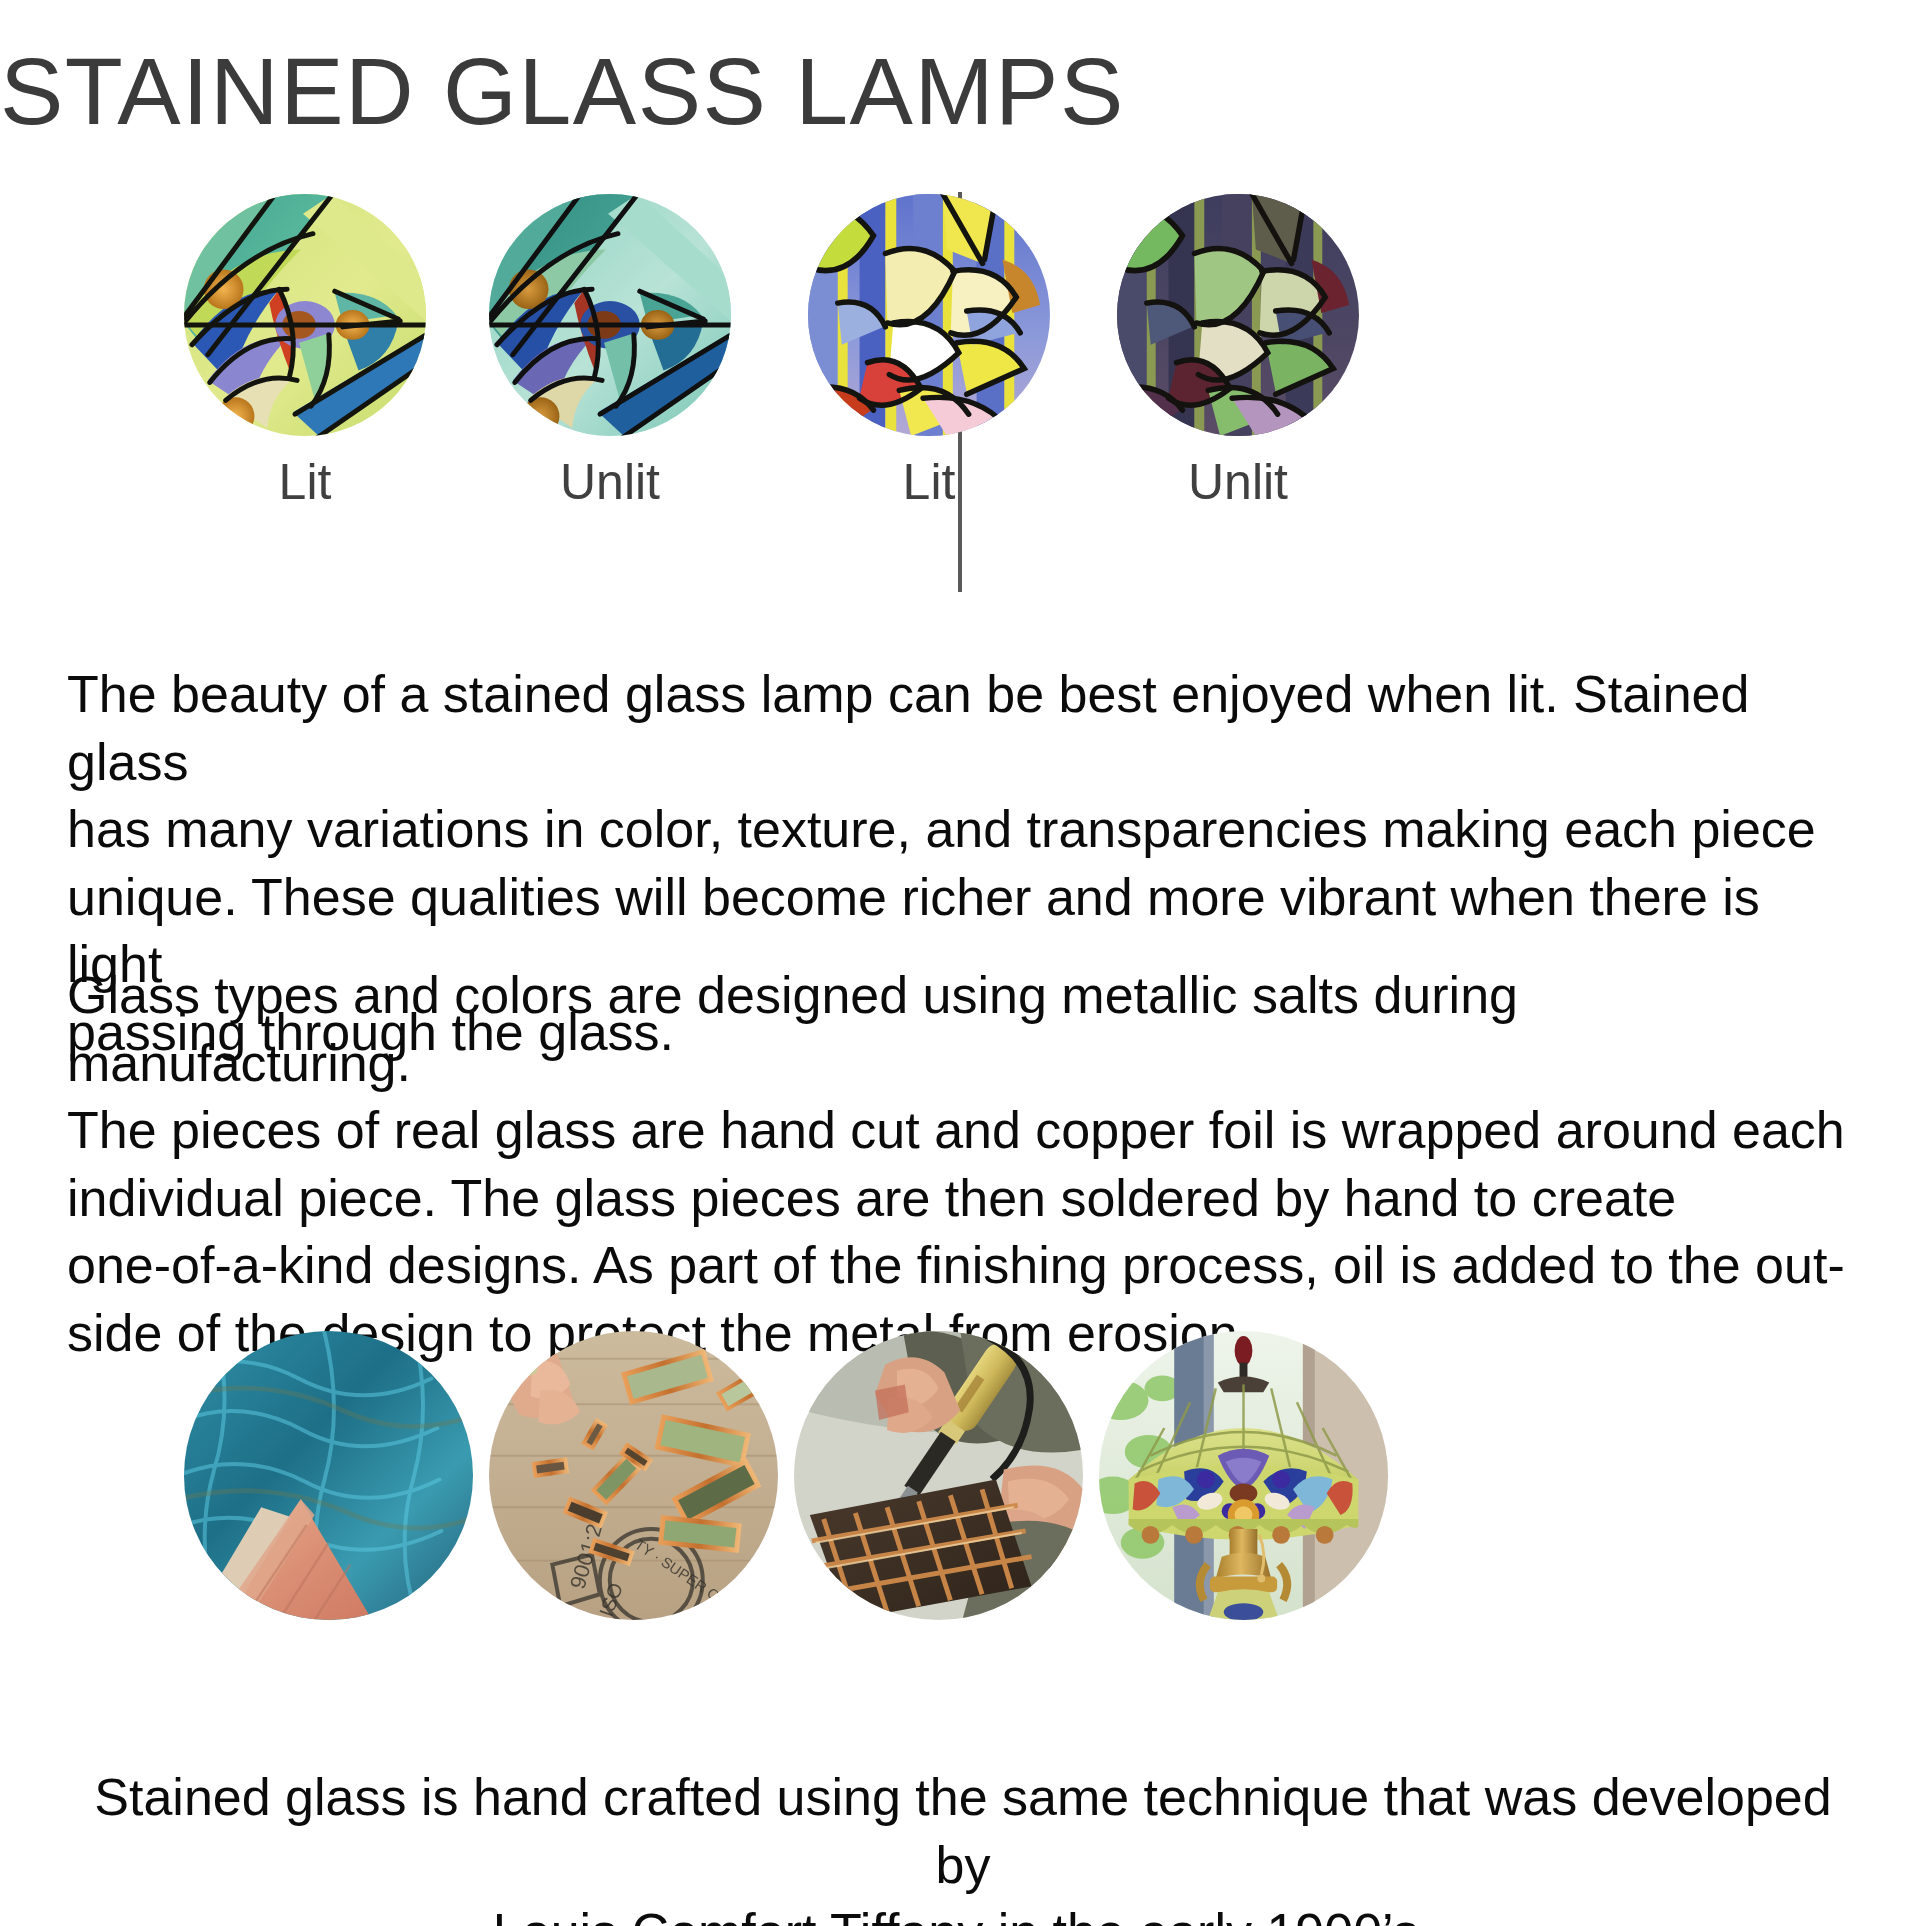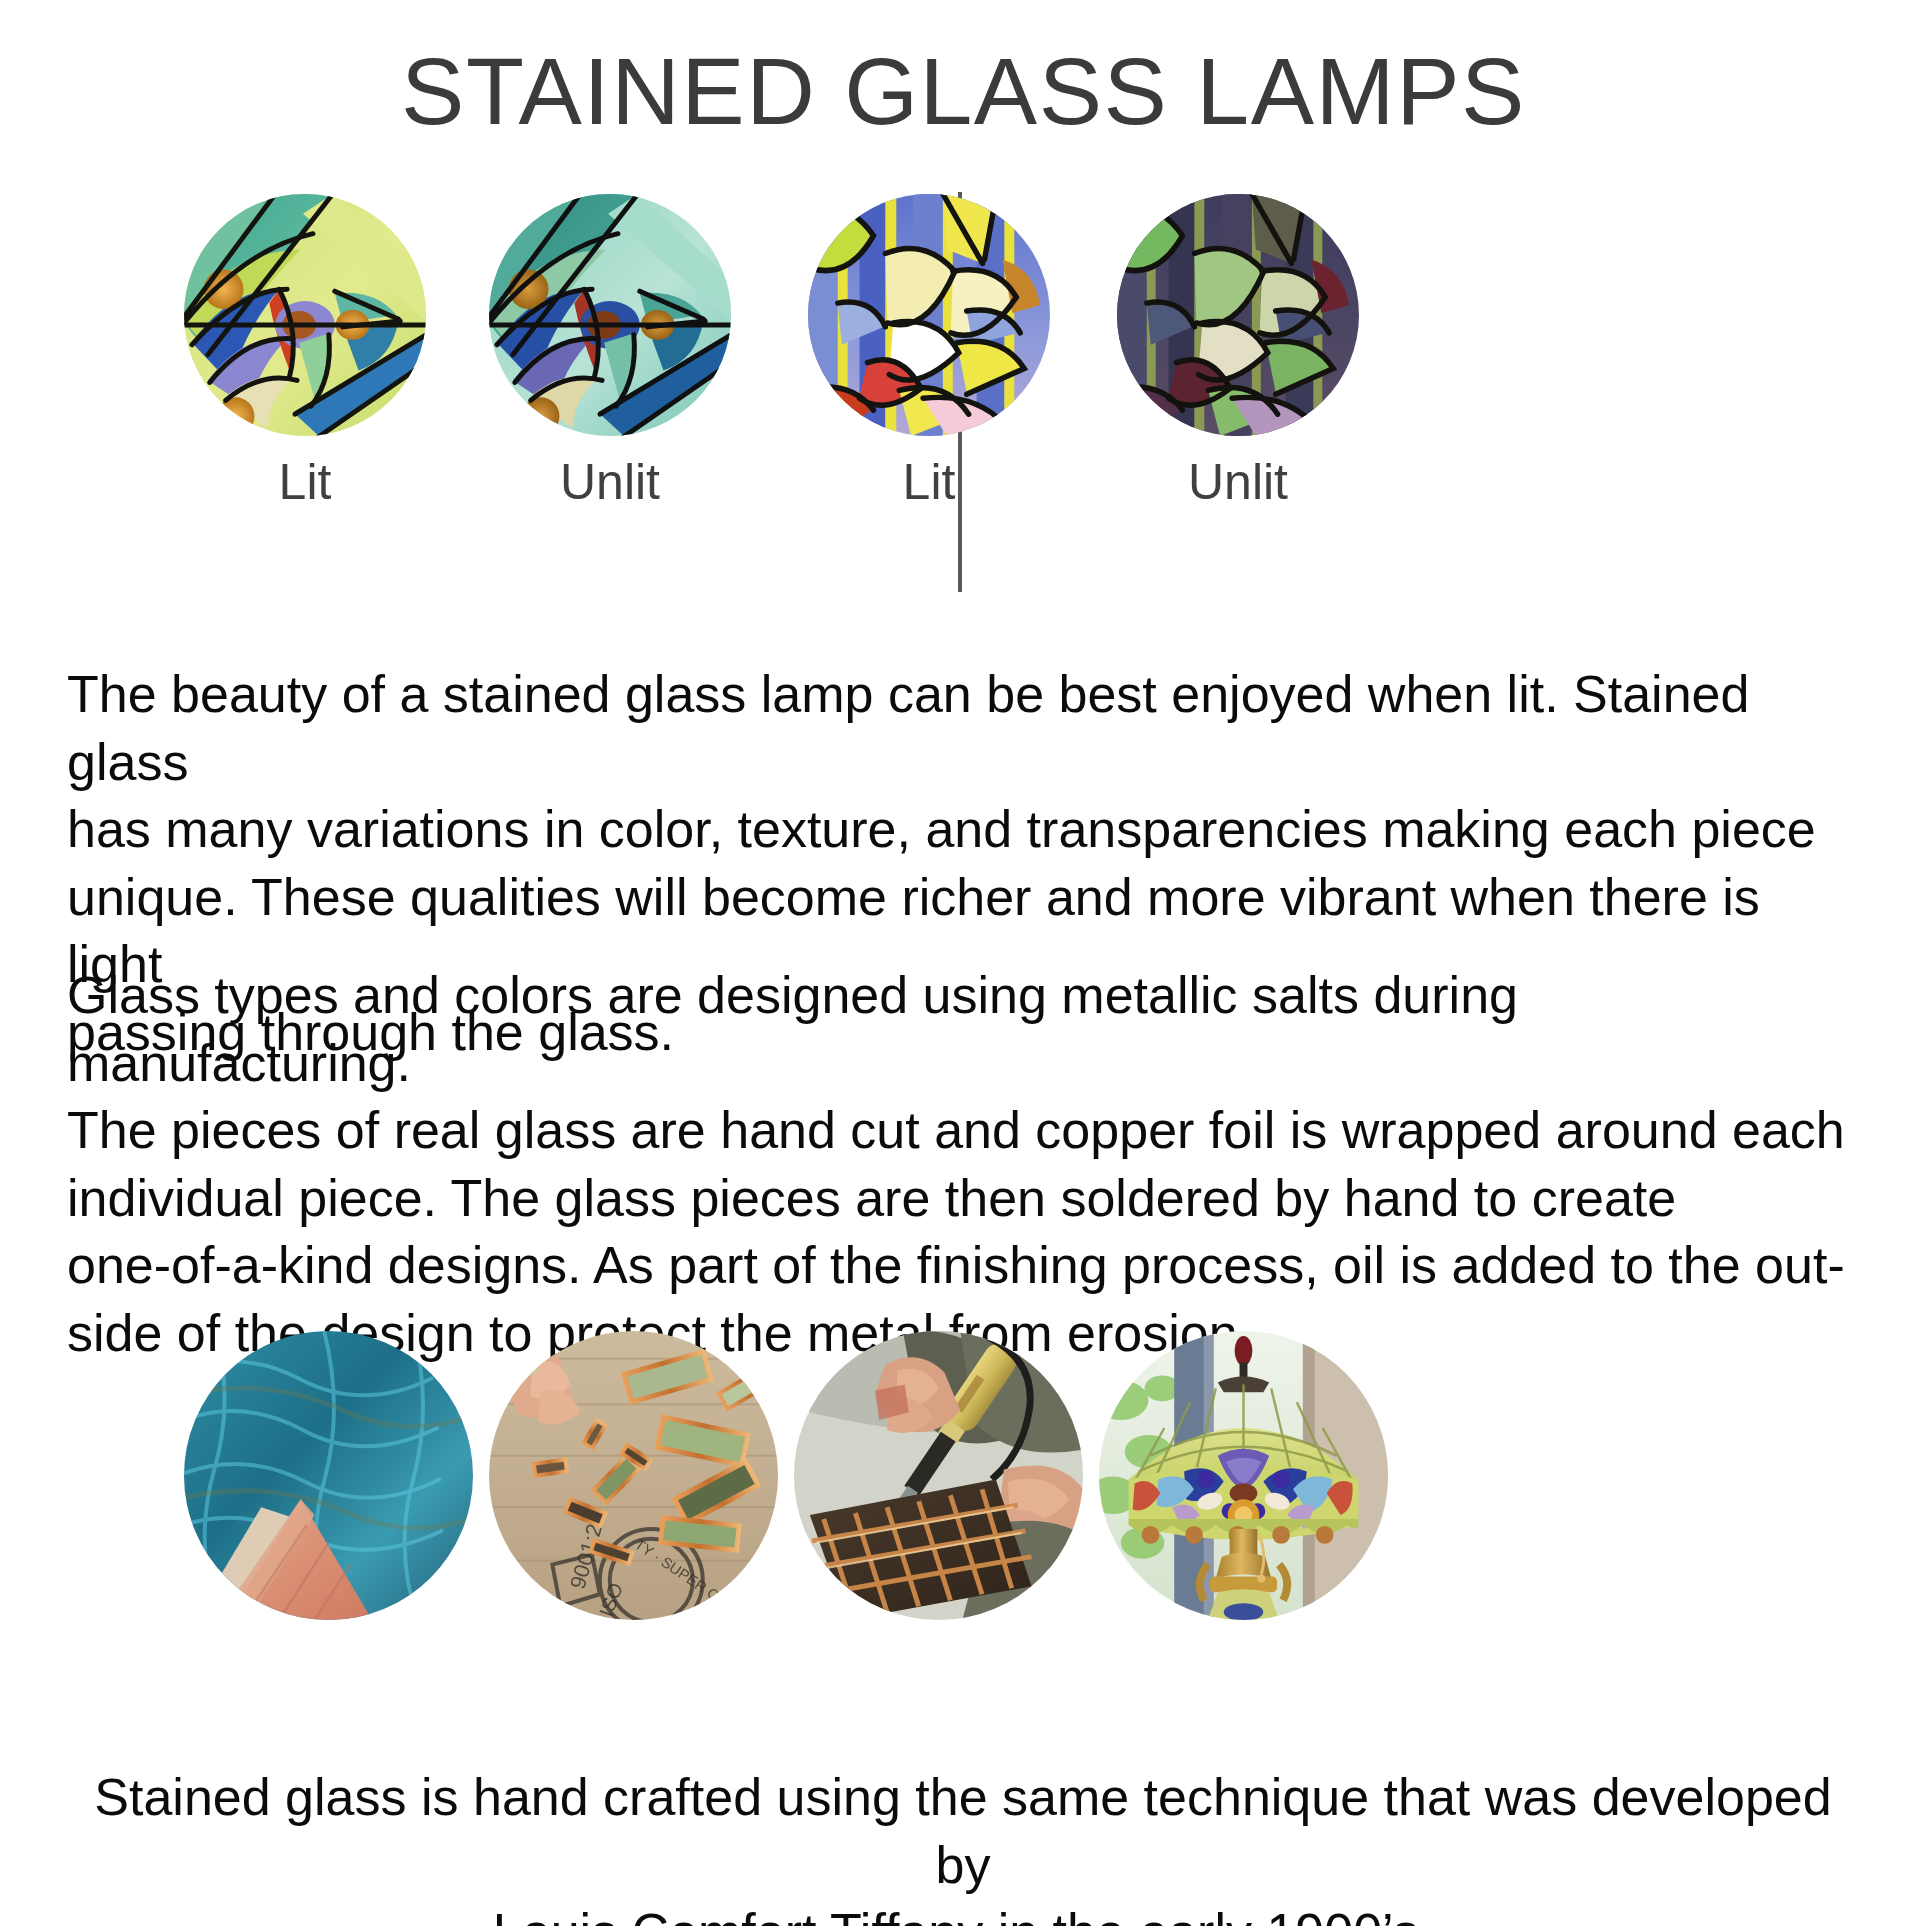--- a/index.html
+++ b/index.html
@@ -17,21 +17,20 @@
     position: relative;
     overflow: hidden;
   }
 
   
   .page-title {
     position: absolute;
     top: 42px;
     left: 0;
     width: 1927px;
-    text-align: center;
     font-size: 95px;
     font-weight: 300;
     letter-spacing: 1.5px;
     color: #3b3b3b;
     line-height: 1.05;
   }
 
   
   .compare-strip {
     position: absolute;

